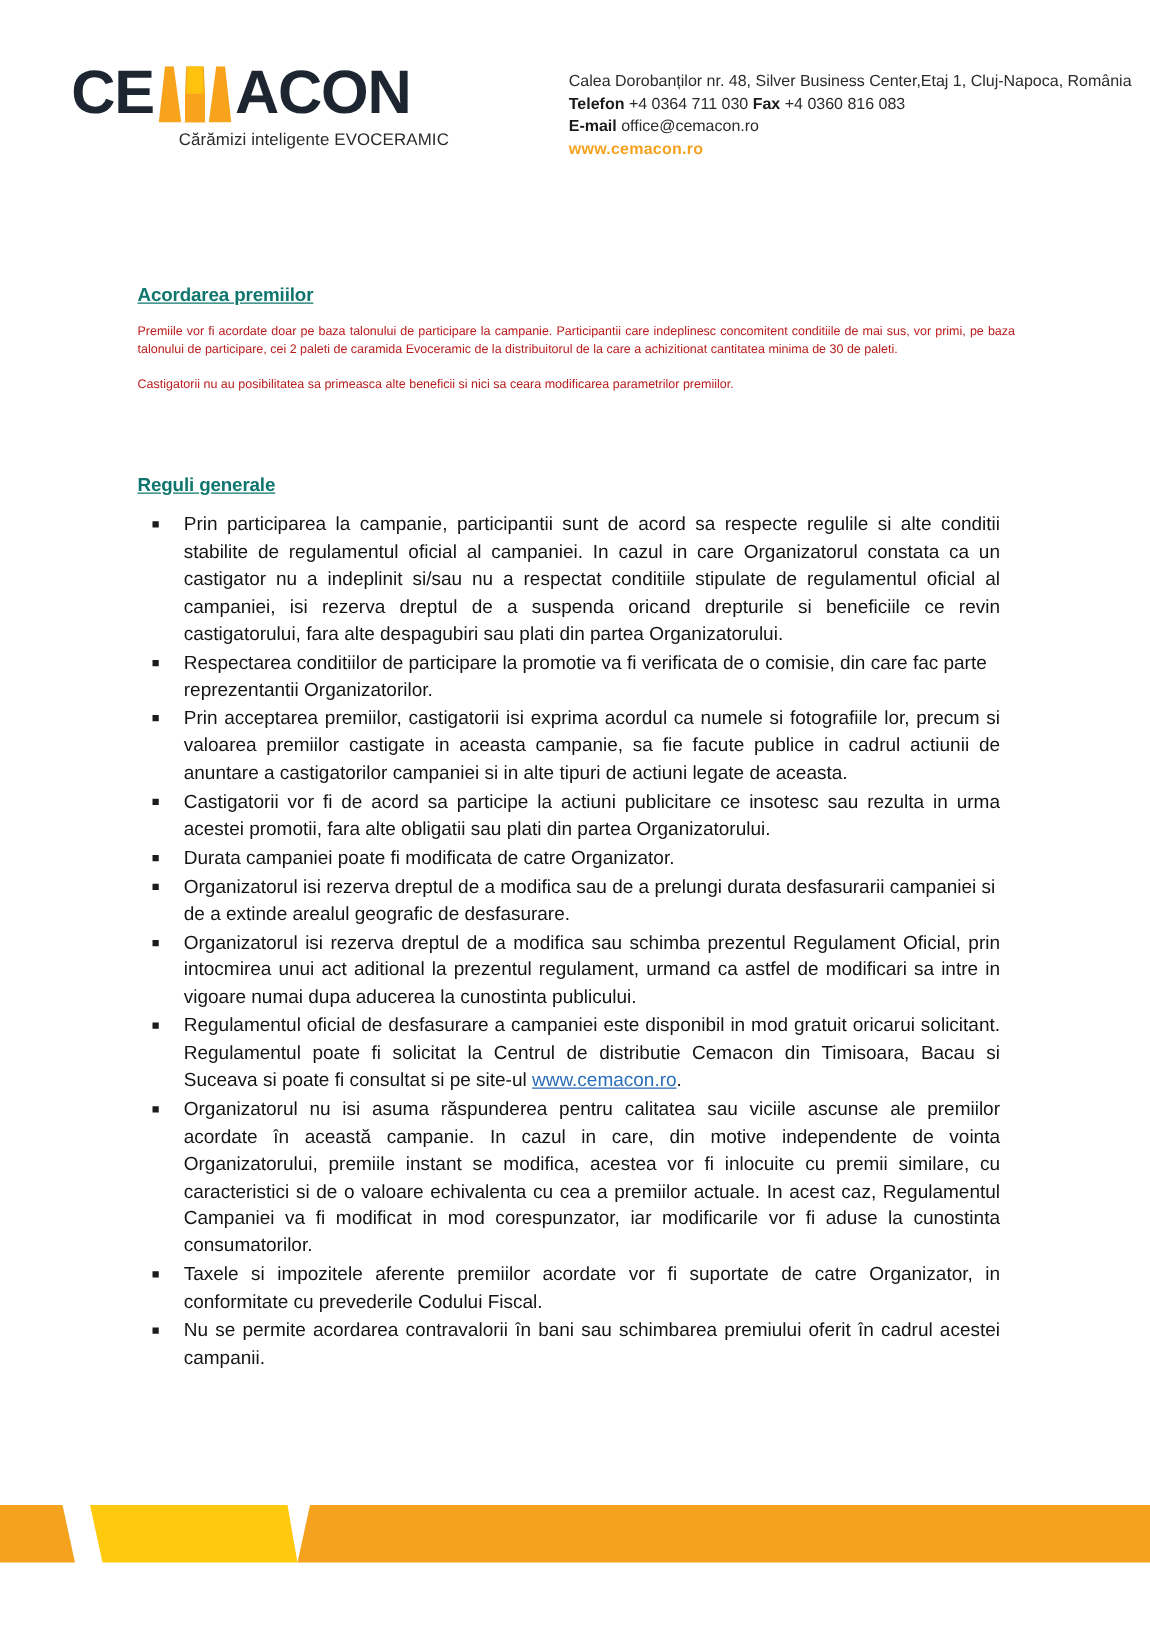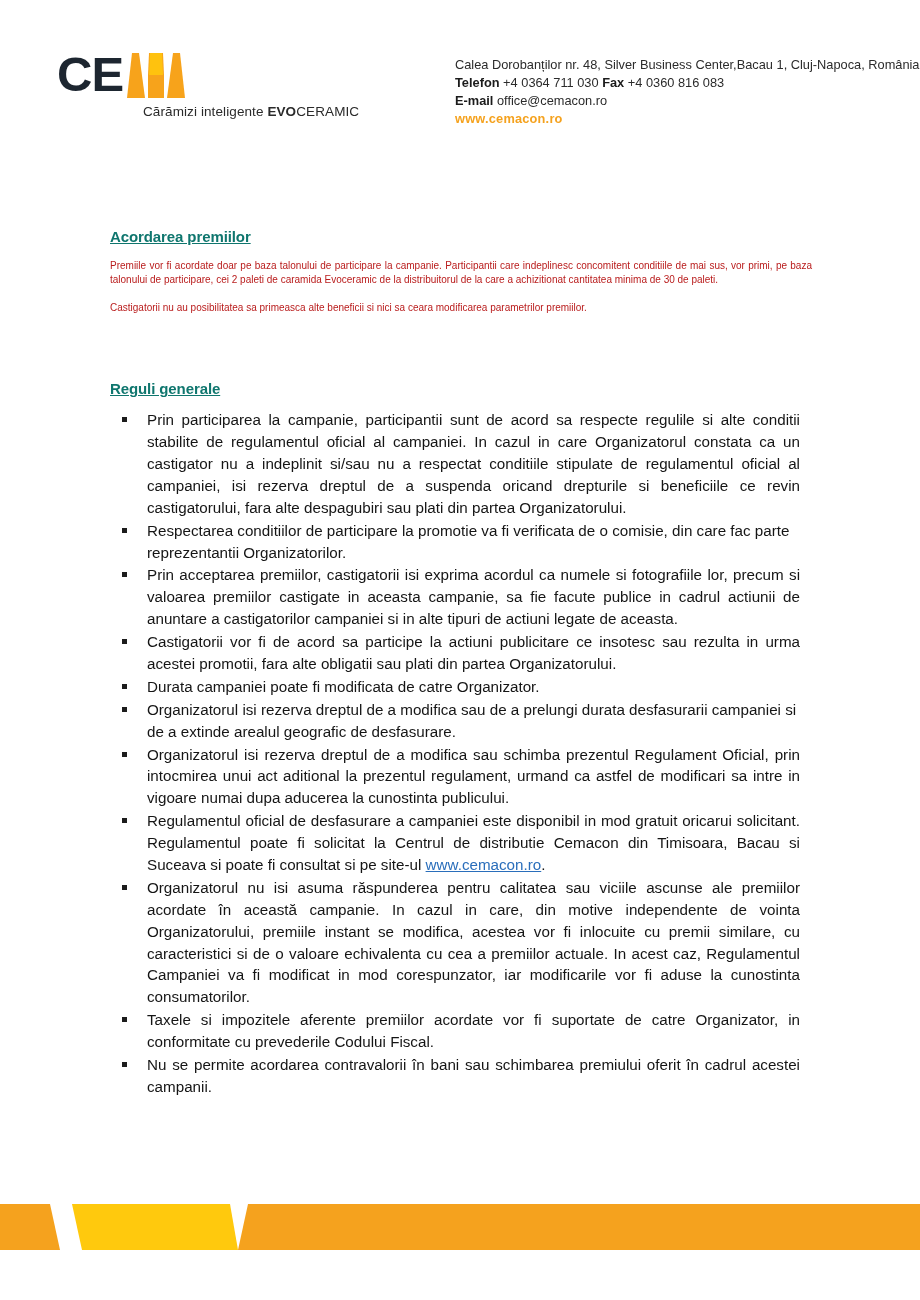--- a/index.html
+++ b/index.html
@@ -52,21 +52,21 @@
     margin: 0 1px 0 2px;
   }
   .logo-tagline {
     margin-top: 6px;
     margin-left: 86px;
     font-size: 13.5px;
     color: #2a2a2a;
     letter-spacing: 0.1px;
     white-space: nowrap;
   }
-  .logo-tagline b { font-weight: bold; }
+  .logo-tagline b { font-weight: normal; }
 
   .contact {
     position: absolute;
     left: 455px;
     top: 56px;
     font-size: 12.8px;
     line-height: 1.42;
     color: #2b2b2b;
     white-space: nowrap;
   }
@@ -161,26 +161,27 @@
         <svg width="62" height="45" viewBox="0 0 62 45">
           <polygon points="2,45 20,45 14,0 7,0" fill="#F7A31B"></polygon>
           <polygon points="42,45 60,45 55,0 48,0" fill="#F7A31B"></polygon>
           <polygon points="22,45 40,45 38,0 24,0" fill="#F7A31B"></polygon>
           <polygon points="24,22 38,22 37,0 25,0" fill="#FFC20E"></polygon>
           <polygon points="21,45 41,45 39,24 23,24" fill="#F7A31B"></polygon>
           <rect x="20" y="0" width="3" height="45" fill="#ffffff"></rect>
           <rect x="39" y="0" width="3" height="45" fill="#ffffff"></rect>
         </svg>
       </span>
+      <span class="logo-txt">ACON</span>
     </div>
     <div class="logo-tagline"><span>Cărămizi inteligente </span><b>EVO</b><span>CERAMIC</span></div>
   </div>
 
   <div class="contact">
-    <span class="row">Calea Dorobanților nr. 48, Silver Business Center,Bacau 1, Cluj-Napoca, România</span>
+    <span class="row">Calea Dorobanților nr. 48, Silver Business Center,Etaj 1, Cluj-Napoca, România</span>
     <span class="row"><b>Telefon</b><span> +4 0364 711 030  </span><b>Fax</b><span> +4 0360 816 083</span></span>
     <span class="row"><b>E-mail</b><span> office@cemacon.ro</span></span>
     <span class="row web">www.cemacon.ro</span>
   </div>
 
 </div>
 
 <div class="content">
 
   <h2 class="section-title">Acordarea premiilor</h2>

